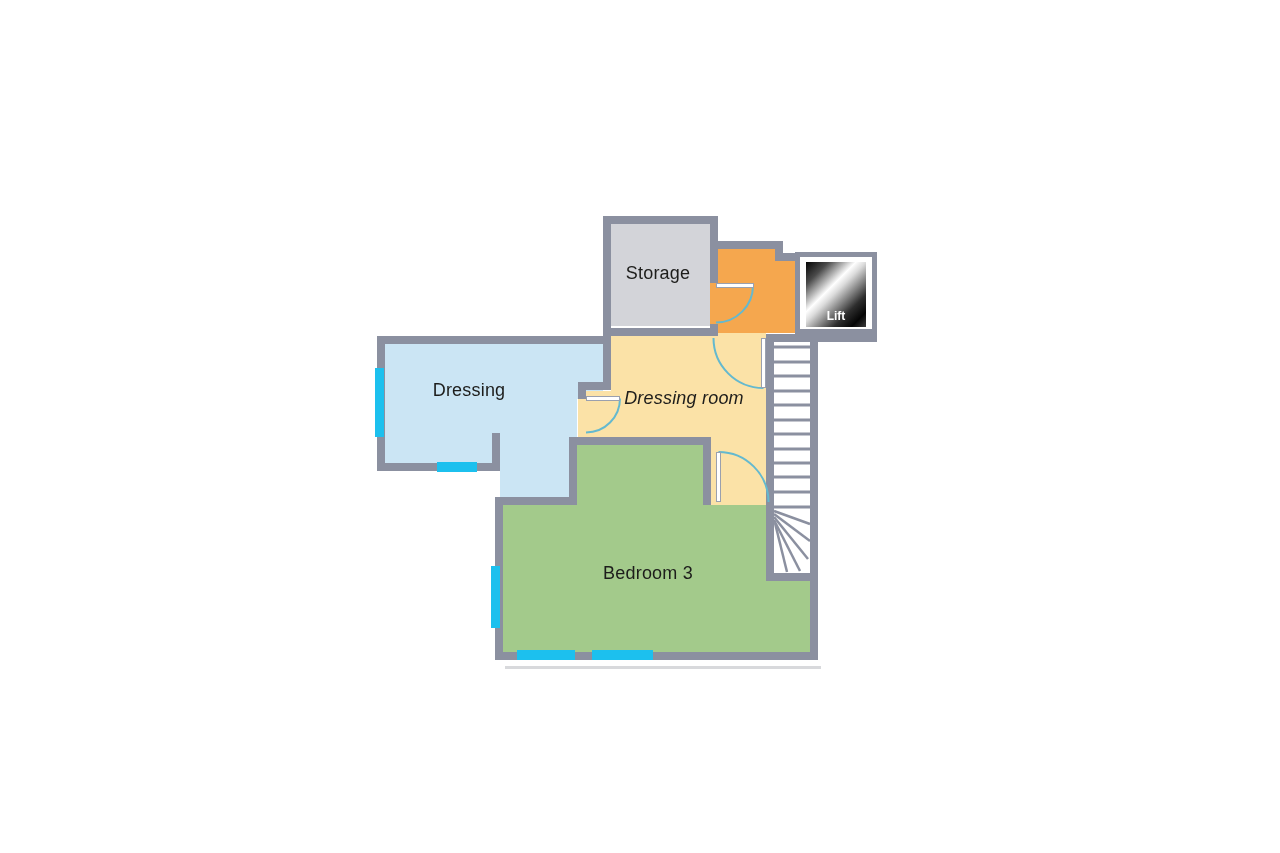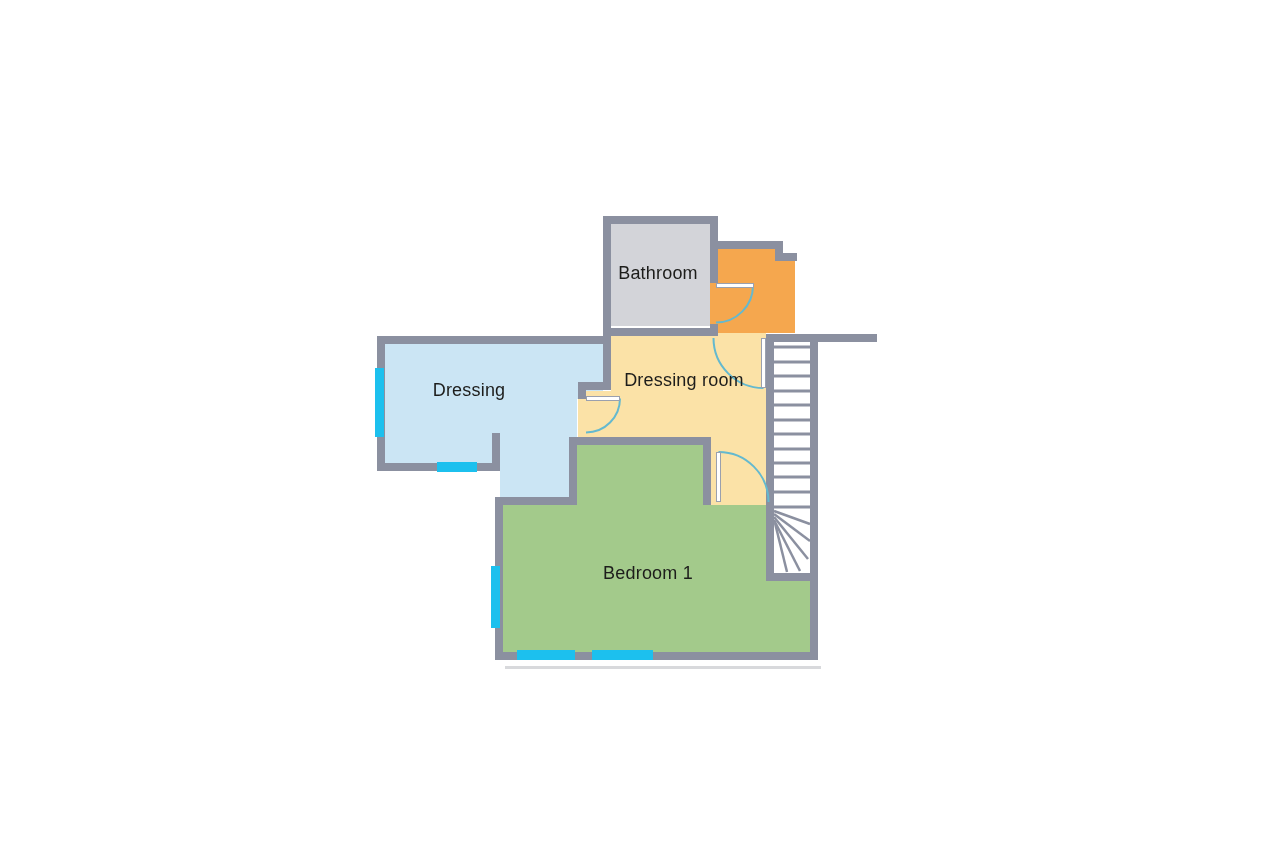--- a/index.html
+++ b/index.html
@@ -133,19 +133,24 @@
     <path class="arc" d="M 713.5 338 A 50 50 0 0 0 763.5 388"></path>
     <path class="arc" d="M 620 398.5 A 34 34 0 0 1 586 432.5"></path>
     <path class="arc" d="M 718.5 452 A 50 50 0 0 1 768.5 502"></path>
   </svg>
 
   <div class="door-leaf" style="left:716px; top:283px; width:38px; height:5px;"></div>
   <div class="door-leaf" style="left:761px; top:338px; width:5px;  height:50px;"></div>
   <div class="door-leaf" style="left:586px; top:396px; width:34px; height:5px;"></div>
   <div class="door-leaf" style="left:716px; top:452px; width:5px;  height:50px;"></div>
 
+  <div id="lift-frame">
+    <div id="lift-shaft">
+      <div id="lift-label">Lift</div>
+    </div>
+  </div>
 
-  <div class="room-label" style="left:558px; top:263px;">Bathroom</div>
+  <div class="room-label" style="left:558px; top:263px;">Storage</div>
   <div class="room-label" style="left:369px; top:380px;">Dressing</div>
-  <div class="room-label" style="left:584px; top:370px;">Dressing room</div>
-  <div class="room-label" style="left:548px; top:563px;">Bedroom 1</div>
+  <div class="room-label" style="left:584px; top:388px;font-style:italic;">Dressing room</div>
+  <div class="room-label" style="left:548px; top:563px;">Bedroom 3</div>
 
 </div>
 
 </body></html>

